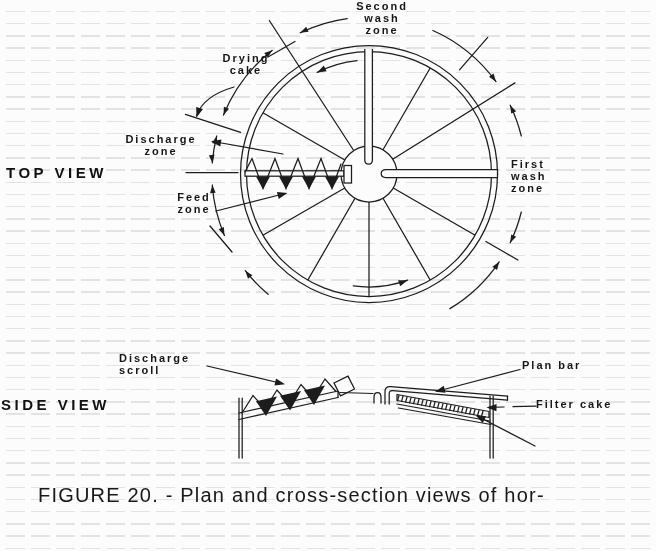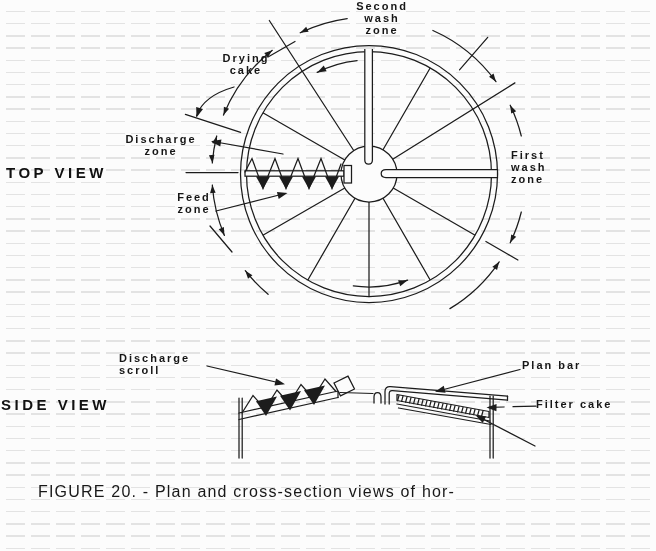--- a/index.html
+++ b/index.html
@@ -21,21 +21,21 @@
     font-size:11px;line-height:1.08;font-weight:600;letter-spacing:2px;
     white-space:pre-line;
   }
   .ctr{text-align:center;}
   .viewlbl{
     position:absolute;color:#111;
     font-size:15px;font-weight:700;letter-spacing:3.5px;white-space:nowrap;
   }
   .caption{
     position:absolute;left:8px;top:480px;width:644px;color:#181818;
-    font-size:16px;letter-spacing:1.2px;line-height:1.55;font-weight:400;
+    font-size:20px;letter-spacing:1.2px;line-height:1.55;font-weight:400;
   }
   .caption .l1{text-indent:30px;}
   .u{text-decoration:underline;text-underline-offset:3px;}
 </style>
 </head>
 <body>
 
 <div class="canvas">
 
   <svg class="art" width="656" height="551" viewBox="0 0 656 551">
@@ -181,21 +181,21 @@
 
   <div class="lbl ctr" style="left:339px;top:1px;width:86px;">Second
 wash
 zone</div>
   <div class="lbl ctr" style="left:210px;top:53px;width:72px;">Drying
 cake</div>
   <div class="lbl ctr" style="left:113px;top:134px;width:96px;">Discharge
 zone</div>
   <div class="lbl ctr" style="left:158px;top:192px;width:72px;">Feed
 zone</div>
-  <div class="lbl" style="left:511px;top:150px;width:80px;">First
+  <div class="lbl" style="left:511px;top:159px;width:80px;">First
 wash
 zone</div>
 
   <div class="lbl" style="left:119px;top:353px;width:110px;">Discharge
 scroll</div>
   <div class="lbl" style="left:522px;top:360px;white-space:nowrap;">Plan bar</div>
   <div class="lbl" style="left:536px;top:399px;white-space:nowrap;">Filter cake</div>
 
   <div class="caption">
     <div class="l1">FIGURE 20. - Plan and cross-section views of hor-</div>

